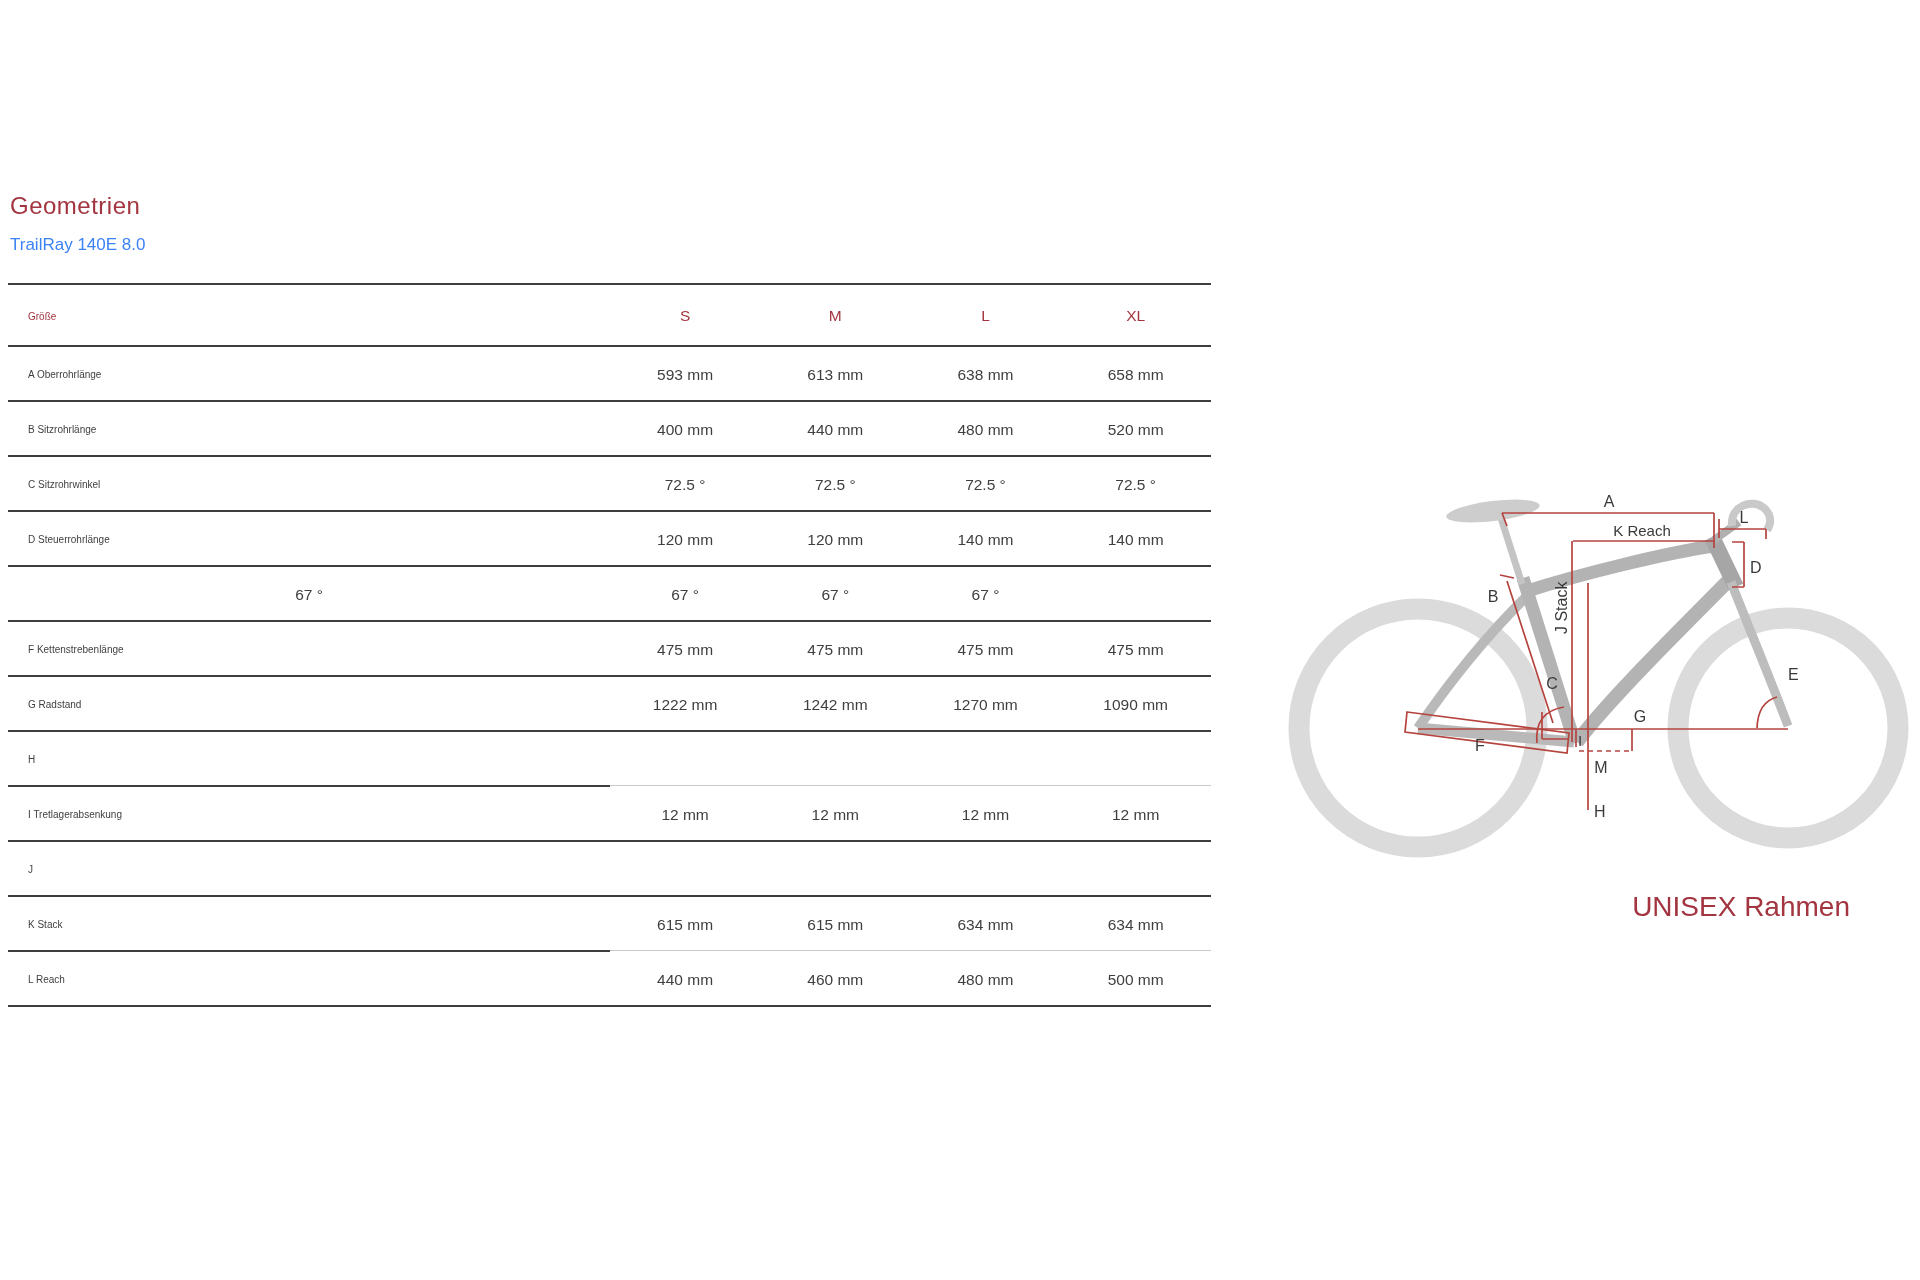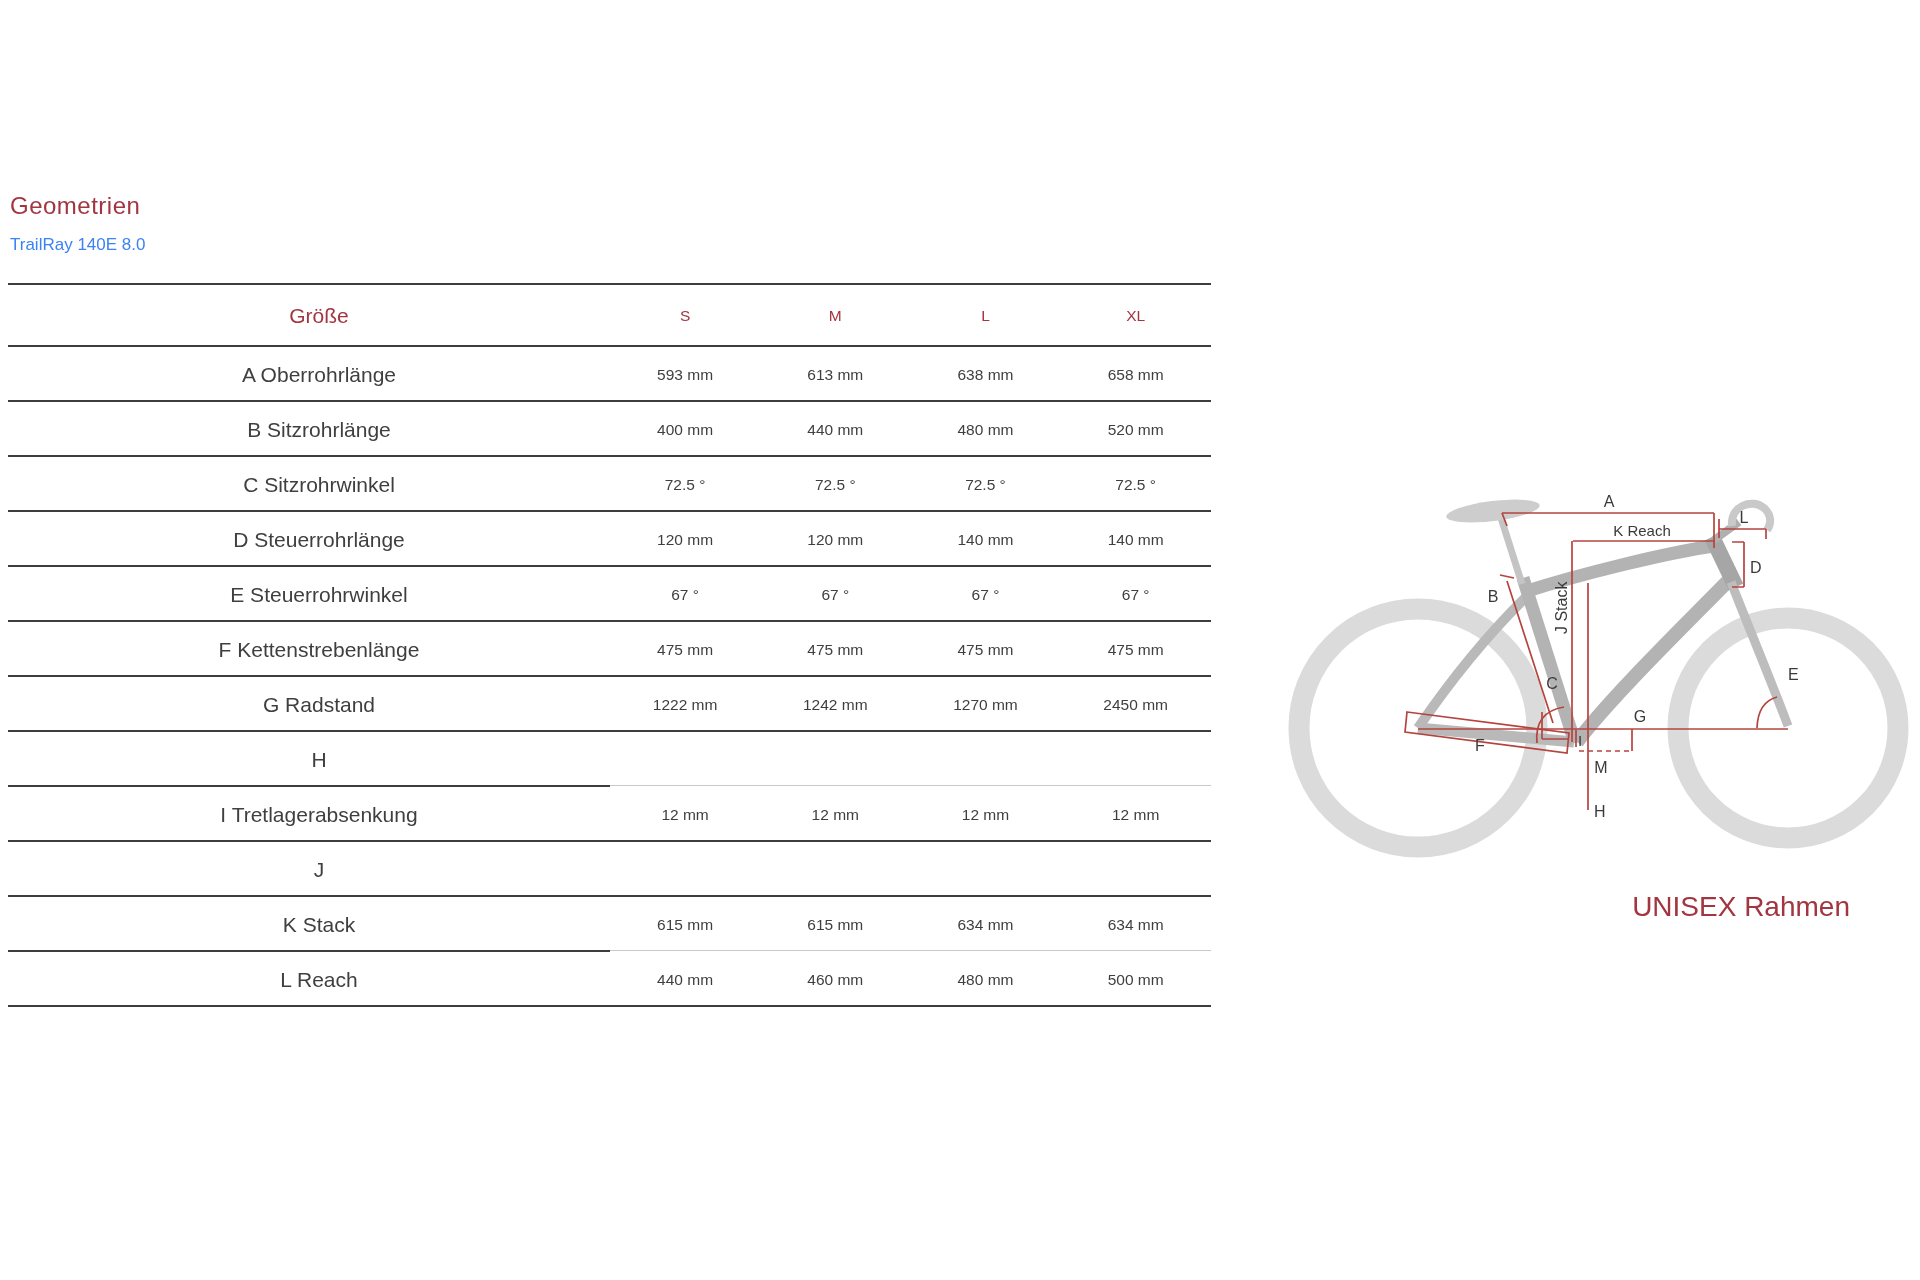--- a/index.html
+++ b/index.html
@@ -19,21 +19,21 @@
     position:absolute; left:8px; top:283px; width:1203px;
     border-top:2px solid #3d3d3d;
   }
   .trow {
     display:grid;
     grid-template-columns:602px 150.2px 150.2px 150.2px 150.2px;
     height:55px; align-items:center; position:relative;
   }
   .trow.header { height:62px; }
   .trow.header .tlabel, .trow.header .tval { color:#a23540; }
-  .tlabel { padding-left:20px; font-size:21px;text-align:center; }
+  .tlabel { padding-left:20px; font-size:10px; }
   .tval   { text-align:center; font-size:15.5px; }
   .div-full  { position:absolute; bottom:0; left:0; width:100%; height:2px; background:#3d3d3d; }
   .div-left  { position:absolute; bottom:0; left:0; width:602px; height:2px; background:#3d3d3d; }
   .div-right { position:absolute; bottom:1px; left:602px; right:0; height:1px; background:#c9c9c9; }
   .diagram-wrap { position:absolute; left:1280px; top:460px; width:640px; height:480px; }
   .diagram-caption {
     position:absolute; left:1380px; top:891px; width:470px;
     text-align:right; font-size:28px; color:#a23540;
   }
   .anno-text { font-size:16px; fill:#3a3a3a; }
@@ -80,41 +80,40 @@
     </div>
     <div class="trow">
       <div class="tlabel">D Steuerrohrlänge</div>
       <div class="tval">120 mm</div>
       <div class="tval">120 mm</div>
       <div class="tval">140 mm</div>
       <div class="tval">140 mm</div>
       <div class="div-full"></div>
     </div>
     <div class="trow">
-      <div class="tlabel">E Steuerrohrwinkel</div>
       <div class="tval">67 °</div>
       <div class="tval">67 °</div>
       <div class="tval">67 °</div>
       <div class="tval">67 °</div>
       <div class="div-full"></div>
     </div>
     <div class="trow">
       <div class="tlabel">F Kettenstrebenlänge</div>
       <div class="tval">475 mm</div>
       <div class="tval">475 mm</div>
       <div class="tval">475 mm</div>
       <div class="tval">475 mm</div>
       <div class="div-full"></div>
     </div>
     <div class="trow">
       <div class="tlabel">G Radstand</div>
       <div class="tval">1222 mm</div>
       <div class="tval">1242 mm</div>
       <div class="tval">1270 mm</div>
-      <div class="tval">2450 mm</div>
+      <div class="tval">1090 mm</div>
       <div class="div-full"></div>
     </div>
     <div class="trow">
       <div class="tlabel">H</div>
       <div class="tval"></div>
       <div class="tval"></div>
       <div class="tval"></div>
       <div class="tval"></div>
       <div class="div-left"></div>
       <div class="div-right"></div>

